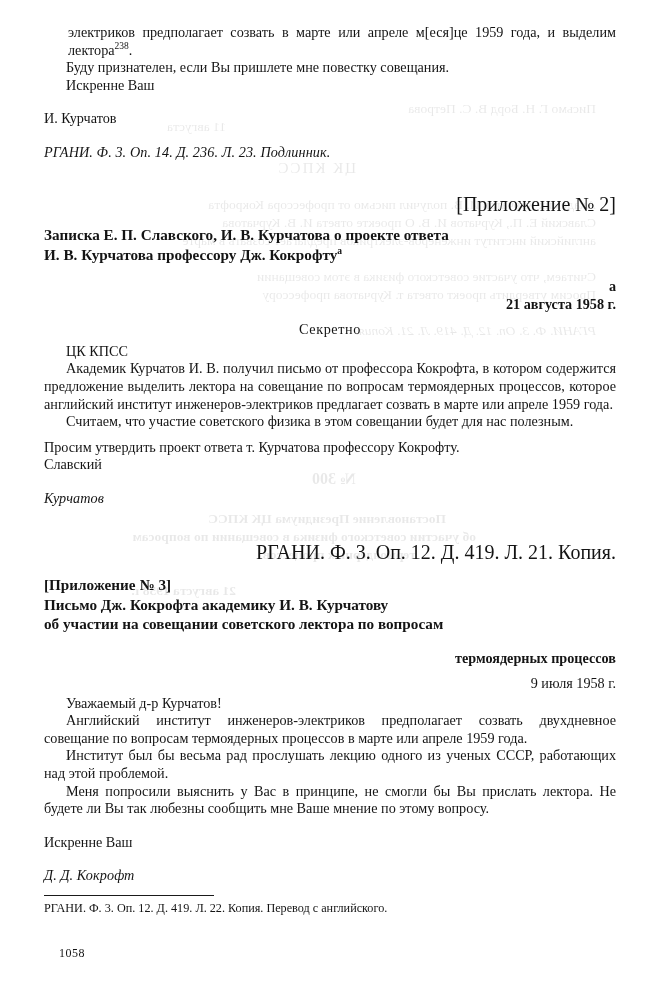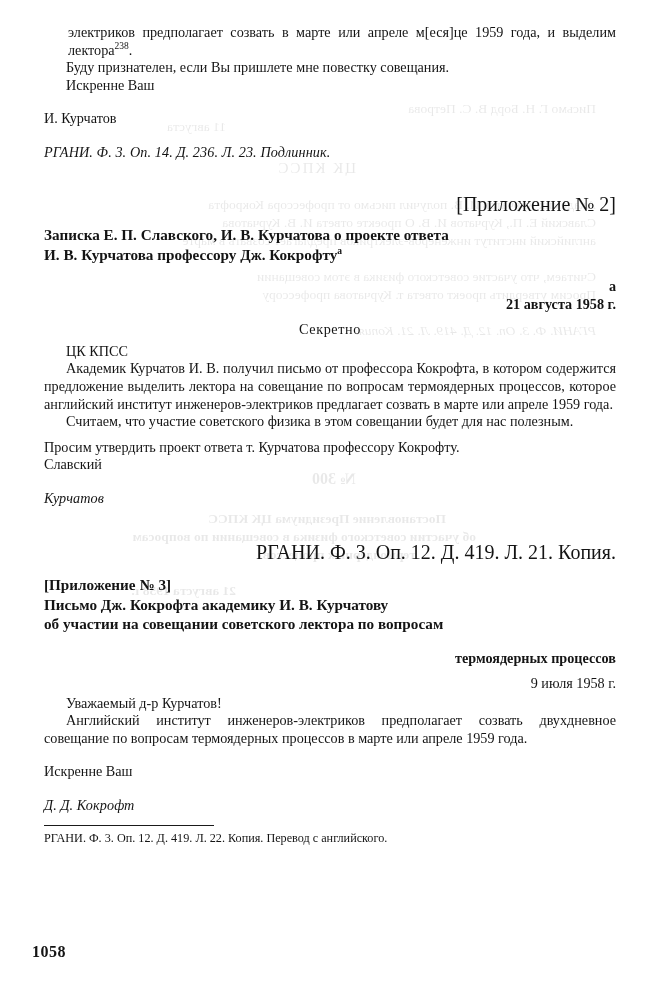--- a/index.html
+++ b/index.html
@@ -104,25 +104,24 @@
     margin: 10px 0 5px 0;
   }
   .footnote {
     font-size: 12.2px;
     line-height: 15.2px;
     text-align: justify;
     text-indent: 0;
   }
   .pagenum {
     position: absolute;
-    left: 32px;
+    left: 59px;
     bottom: 30px;
-    font-size: 16px;
+    font-size: 12px;
     letter-spacing: 0.5px;
-    font-weight: bold;
   }
   
   .bleed {
     position: absolute;
     left: 0; top: 0;
     width: 656px; height: 991px;
     pointer-events: none;
     opacity: 0.085;
     transform: scaleX(-1);
     font-family: "Liberation Serif", serif;
@@ -209,20 +208,22 @@
 
     <div class="gap16"></div>
     <p class="datealign">термоядерных процессов</p>
 
     <div class="gap8"></div>
     <p class="greeting">9 июля 1958 г.</p>
 
     <div class="gap2"></div>
     <p class="indent">Уважаемый д-р Курчатов!</p>
     <p class="indent">Английский институт инженеров-электриков предполагает созвать двухдневное совещание по вопросам термоядерных процессов в марте или апреле 1959 года.</p>
+    <p class="indent">Институт был бы весьма рад прослушать лекцию одного из ученых СССР, работающих над этой проблемой.</p>
+    <p class="indent">Меня попросили выяснить у Вас в принципе, не смогли бы Вы прислать лектора. Не будете ли Вы так любезны сообщить мне Ваше мнение по этому вопросу.</p>
 
     <div class="gap16"></div>
     <p class="signature">Искренне Ваш</p>
 
     <div class="gap16"></div>
     <p class="archive">Д. Д. Кокрофт</p>
 
     <div class="footnote-rule"></div>
     <p class="footnote"><sup class="fn"></sup><span>РГАНИ. Ф. 3. Оп. 12. Д. 419. Л. 22. Копия. Перевод с английского.</span></p>
 

